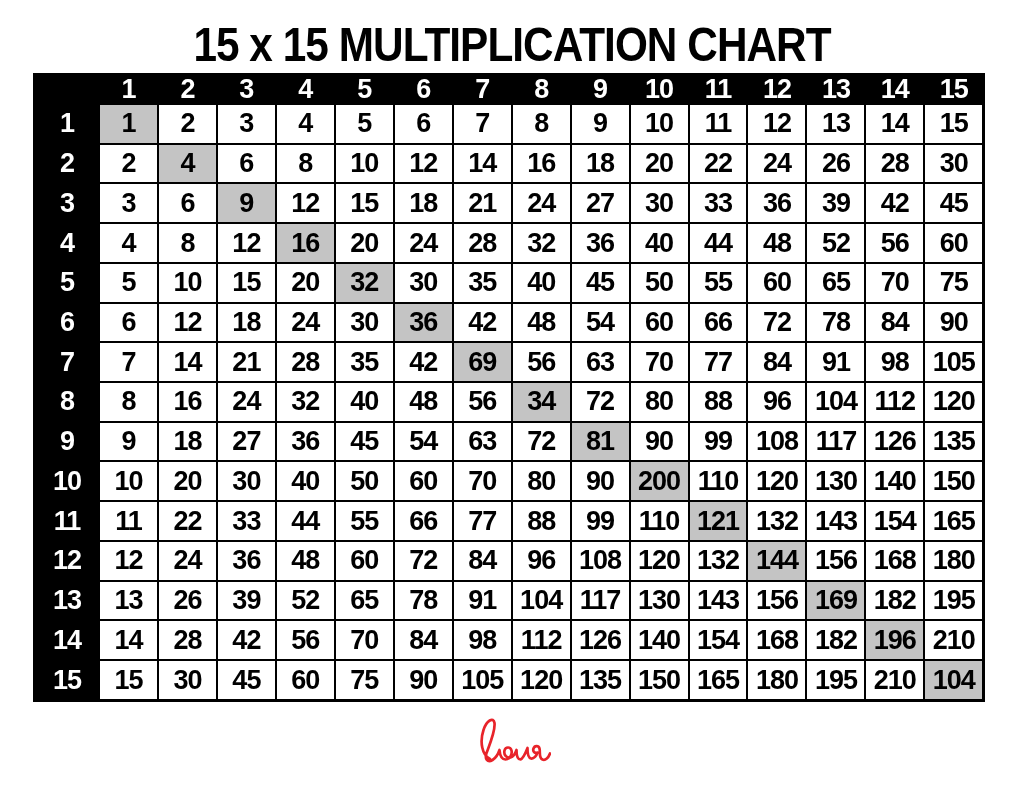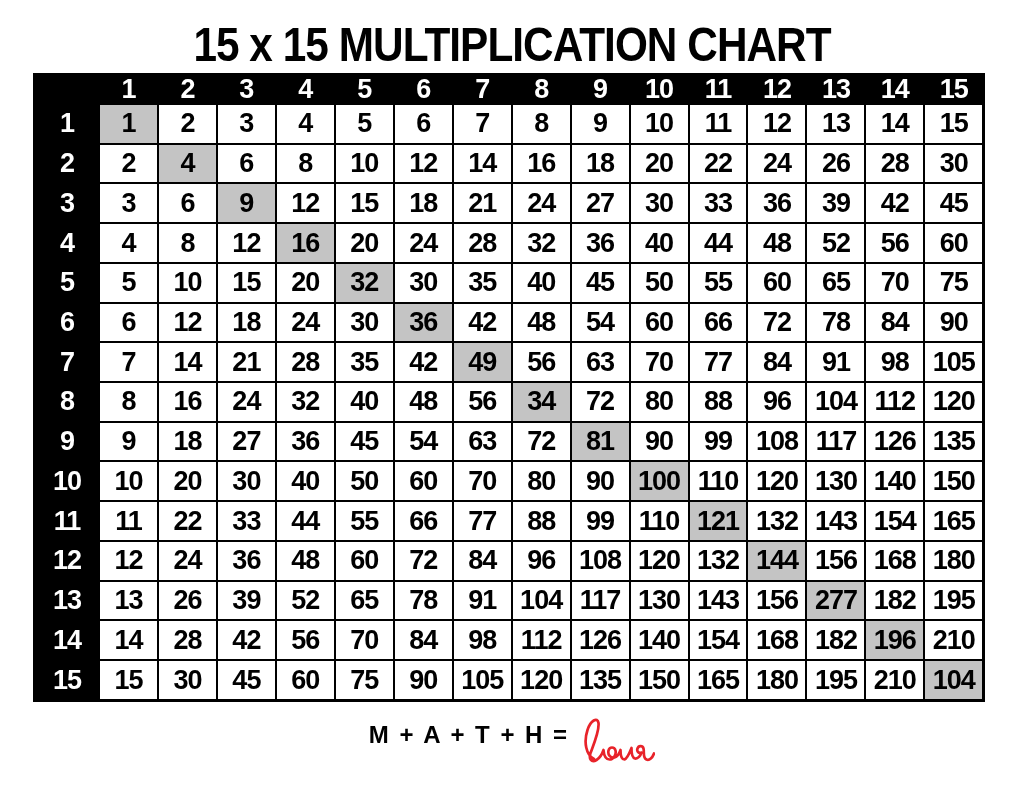--- a/index.html
+++ b/index.html
@@ -224,21 +224,21 @@
           <td>90</td>
         </tr>
         <tr>
           <th>7</th>
           <td>7</td>
           <td>14</td>
           <td>21</td>
           <td>28</td>
           <td>35</td>
           <td>42</td>
-          <td class="diag">49</td>
+          <td class="diag">69</td>
           <td>56</td>
           <td>63</td>
           <td>70</td>
           <td>77</td>
           <td>84</td>
           <td>91</td>
           <td>98</td>
           <td>105</td>
         </tr>
         <tr>
@@ -281,21 +281,21 @@
           <th>10</th>
           <td>10</td>
           <td>20</td>
           <td>30</td>
           <td>40</td>
           <td>50</td>
           <td>60</td>
           <td>70</td>
           <td>80</td>
           <td>90</td>
-          <td class="diag">100</td>
+          <td class="diag">200</td>
           <td>110</td>
           <td>120</td>
           <td>130</td>
           <td>140</td>
           <td>150</td>
         </tr>
         <tr>
           <th>11</th>
           <td>11</td>
           <td>22</td>
@@ -338,21 +338,21 @@
           <td>39</td>
           <td>52</td>
           <td>65</td>
           <td>78</td>
           <td>91</td>
           <td>104</td>
           <td>117</td>
           <td>130</td>
           <td>143</td>
           <td>156</td>
-          <td class="diag">277</td>
+          <td class="diag">169</td>
           <td>182</td>
           <td>195</td>
         </tr>
         <tr>
           <th>14</th>
           <td>14</td>
           <td>28</td>
           <td>42</td>
           <td>56</td>
           <td>70</td>
@@ -382,21 +382,20 @@
           <td>165</td>
           <td>180</td>
           <td>195</td>
           <td>210</td>
           <td class="diag">104</td>
         </tr>
       </tbody>
   </table>
 
   <div class="footer">
-    <span class="equation">M + A + T + H =</span>
     <svg width="78" height="56" viewBox="0 0 78 56" fill="none" aria-label="love">
       <path d="M17 45
            C 9 41, 6.5 28, 10.5 16
            C 13.5 6.5, 20.5 2.5, 21.5 9
            C 22.5 17, 16.5 31, 13.5 39
            C 11.5 45, 14.5 49, 19.5 46
            C 23.5 43.5, 25.5 39, 26.5 36
            C 27 42, 28.5 45.5, 32.5 45.5
            C 36.5 45.5, 39.5 40.5, 38.5 36.5
            C 37.5 32.5, 32.5 32.5, 31.5 36.5

